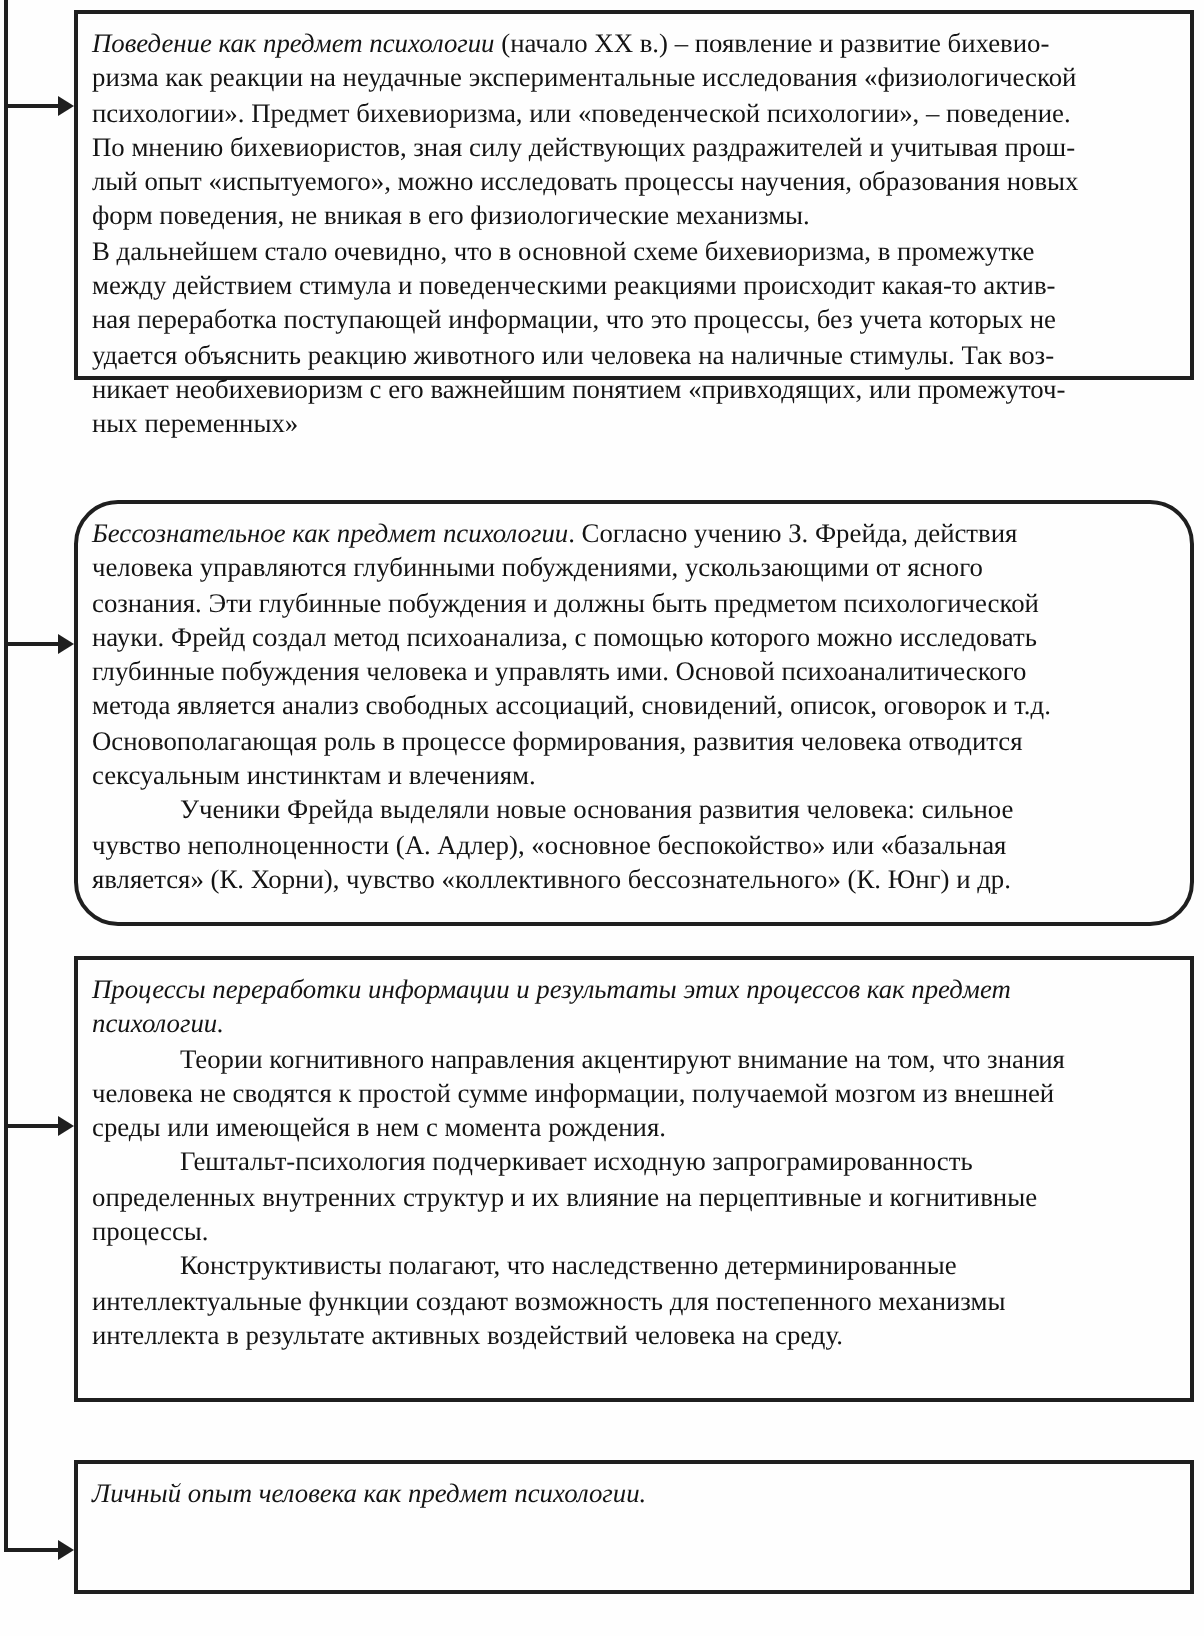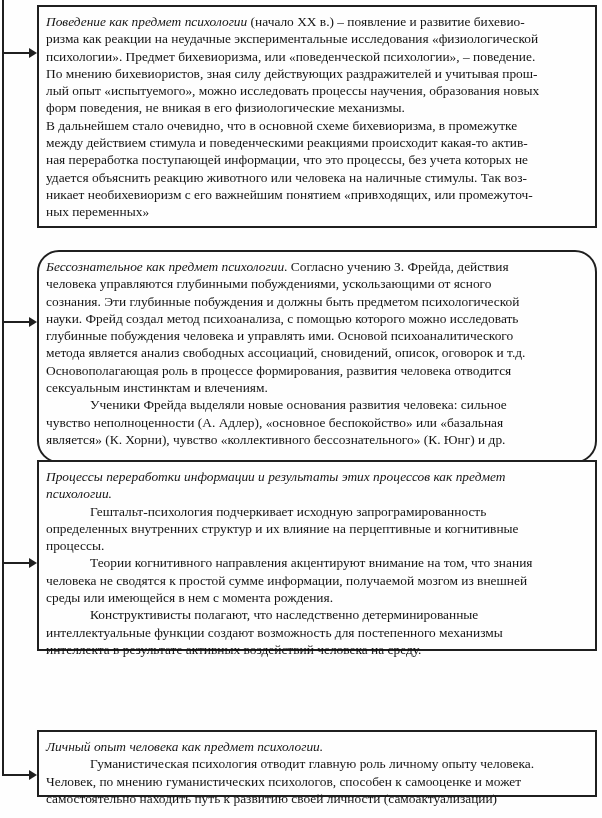--- a/index.html
+++ b/index.html
@@ -37,23 +37,23 @@
     position: absolute;
     left: 37px;
     width: 560px;
     border: 2px solid #1f1f1f;
     background: #fefefe;
     box-sizing: border-box;
     padding: 6px 6px 2px 7px;
     font-size: 13.4px;
     line-height: 17.3px;
   }
-  .tbox-1 { top: 5px;   height: 223px; }
+  .tbox-1 { top: 5px;   height: 185px; }
   .tbox-2 { top: 250px; height: 213px; border-radius: 22px; }
-  .tbox-3 { top: 460px; height: 191px; }
+  .tbox-3 { top: 478px; height: 223px; }
   .tbox-4 { top: 730px; height: 67px; }
   .para { margin: 0; white-space: pre-line; text-align: left; }
   .para.indent { text-indent: 44px; }
   .it { font-style: italic; }
 </style>
 </head>
 <body>
 
 <div id="canvas">
 
@@ -99,30 +99,27 @@
 метода является анализ свободных ассоциаций, сновидений, описок, оговорок и т.д.
 Основополагающая роль в процессе формирования, развития человека отводится
 сексуальным инстинктам и влечениям.</span></div>
       <div class="para indent"><span>Ученики Фрейда выделяли новые основания развития человека: сильное
 чувство неполноценности (А. Адлер), «основное беспокойство» или «базальная
 является» (К. Хорни), чувство «коллективного бессознательного» (К. Юнг) и др.</span></div>
     </div>
   <div class="tbox tbox-3">
       <div class="para"><span class="it">Процессы переработки информации и результаты этих процессов как предмет
 психологии.</span></div>
+      <div class="para indent"><span>Теории когнитивного направления акцентируют внимание на том, что знания
+человека не сводятся к простой сумме информации, получаемой мозгом из внешней
+среды или имеющейся в нем с момента рождения.</span></div>
       <div class="para indent"><span>Гештальт-психология подчеркивает исходную запрограмированность
 определенных внутренних структур и их влияние на перцептивные и когнитивные
 процессы.</span></div>
-      <div class="para indent"><span>Теории когнитивного направления акцентируют внимание на том, что знания
-человека не сводятся к простой сумме информации, получаемой мозгом из внешней
-среды или имеющейся в нем с момента рождения.</span></div>
       <div class="para indent"><span>Конструктивисты полагают, что наследственно детерминированные
 интеллектуальные функции создают возможность для постепенного механизмы
 интеллекта в результате активных воздействий человека на среду.</span></div>
     </div>
   <div class="tbox tbox-4">
       <div class="para"><span class="it">Личный опыт человека как предмет психологии.</span></div>
-      <div class="para indent"><span>Гуманистическая психология отводит главную роль личному опыту человека.
-Человек, по мнению гуманистических психологов, способен к самооценке и может
-самостоятельно находить путь к развитию своей личности (самоактуализации)</span></div>
     </div>
 
 </div>
 
 </body></html>

